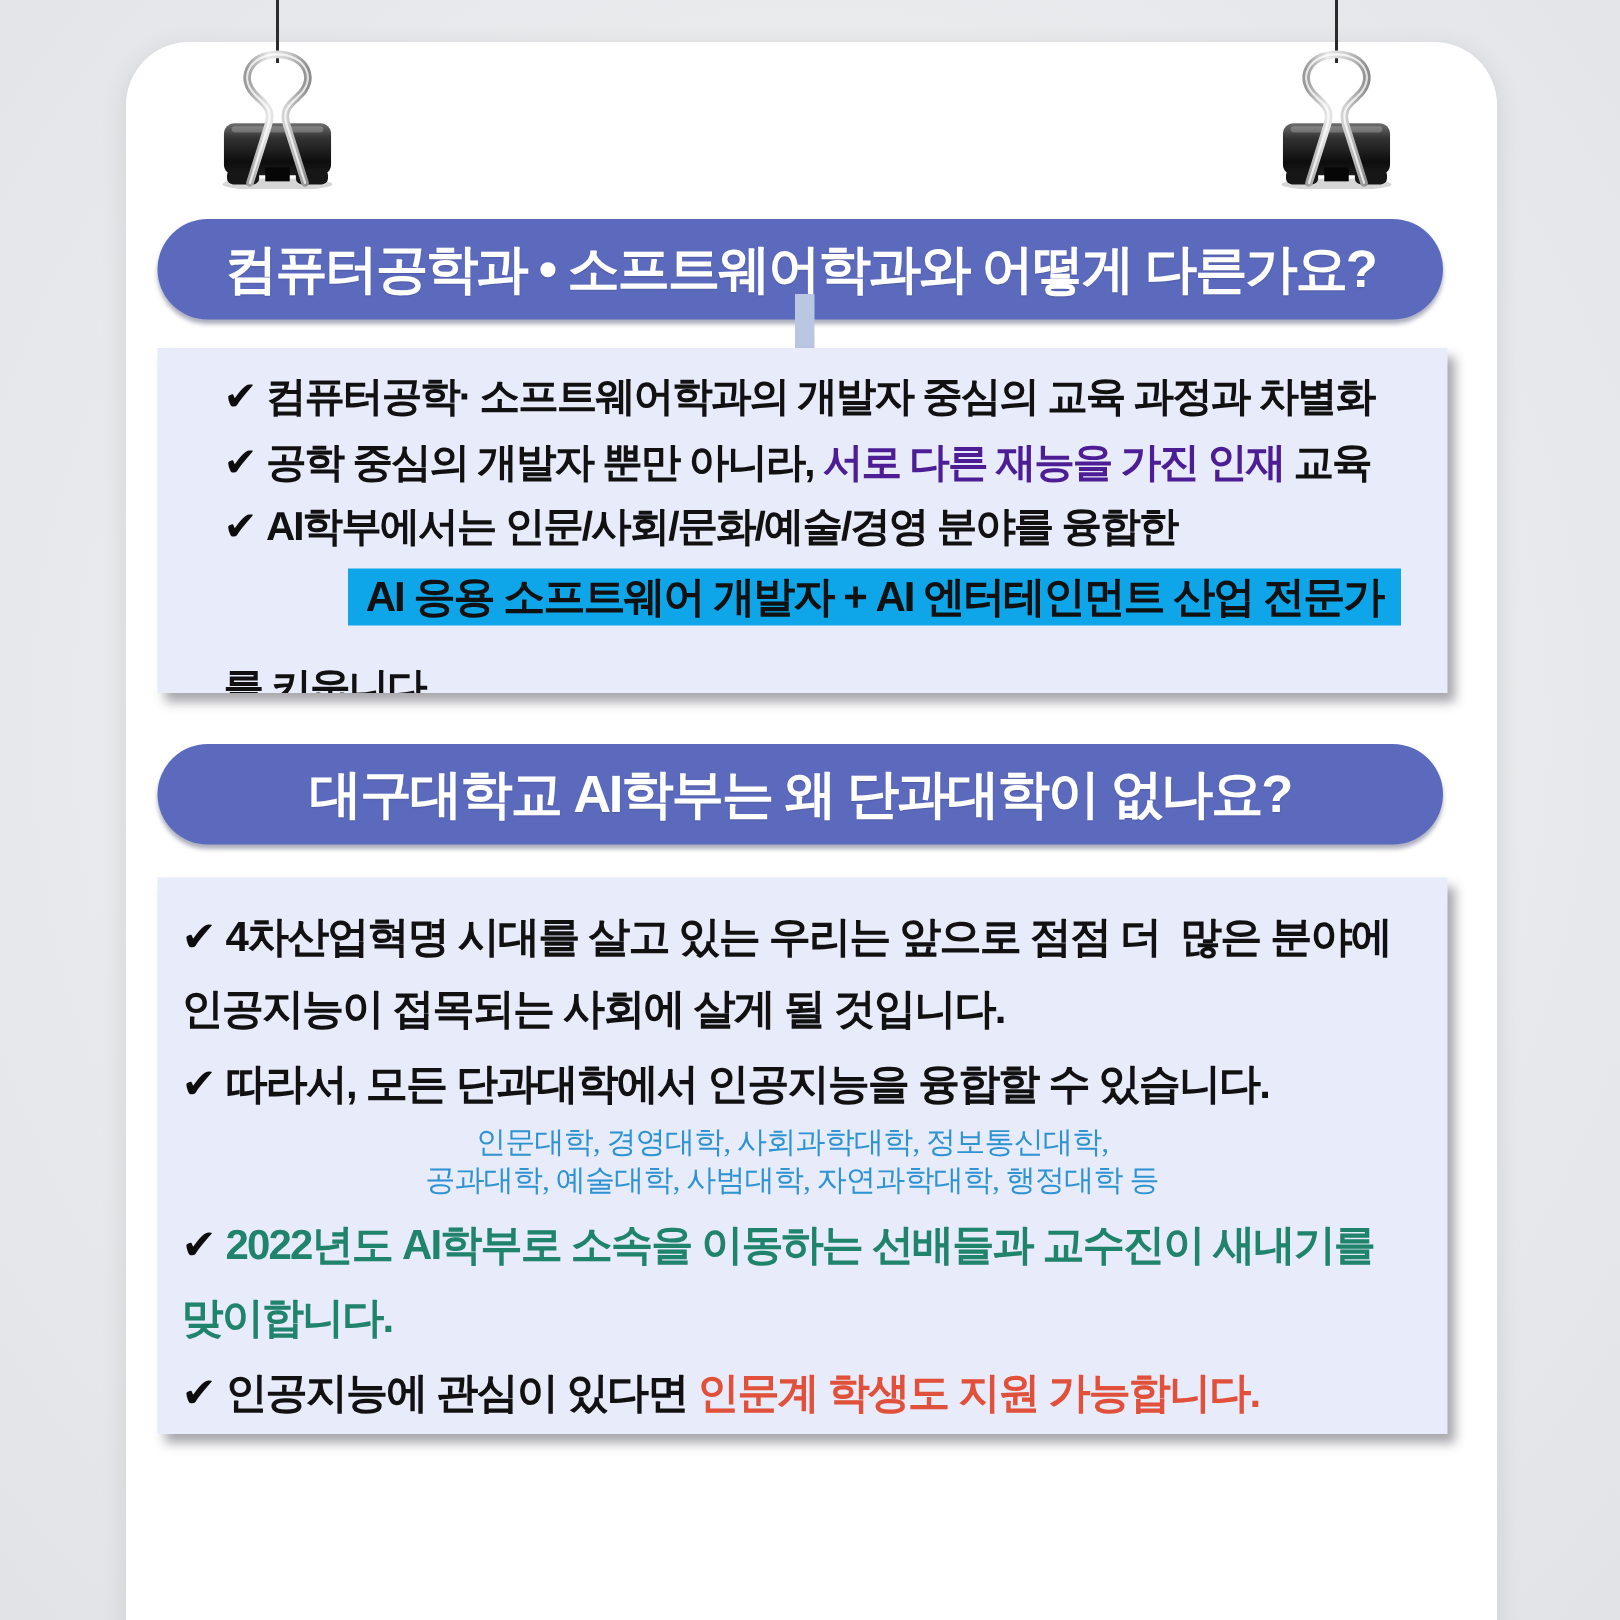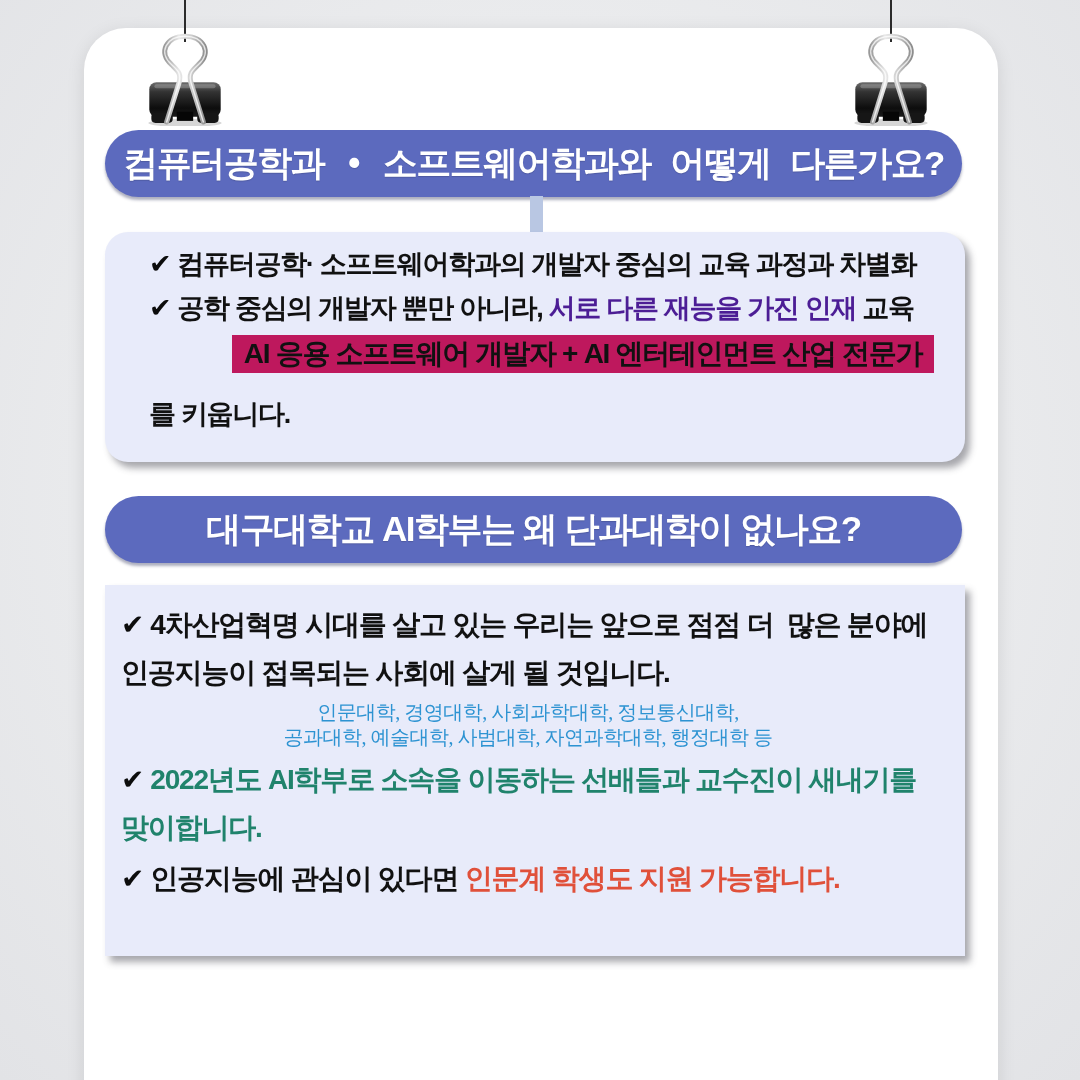--- a/index.html
+++ b/index.html
@@ -24,42 +24,42 @@
   .pill {
     position:absolute; left:105px; width:857px; height:67px;
     background:#5c6abe; border-radius:34px;
     display:flex; align-items:center; justify-content:center;
     box-shadow:0 3px 3px rgba(70,75,110,0.45);
   }
   .pill span {
     color:#ffffff; font-size:35px; font-weight:800; letter-spacing:-1.5px;
     text-shadow:0 1px 1px rgba(0,0,0,0.15);
   }
-  .pill1 { top:130px;font-family:Liberation Mono, monospace; }
+  .pill1 { top:146px; }
   .pill2 { top:496px; }
   .connector { position:absolute; left:530px; top:196px; width:13px; height:37px; background:#b9c7e3; }
 
   .box {
     position:absolute; left:105px; width:860px; background:#e8ebfa;
     box-shadow:5px 6px 7px rgba(60,60,70,0.45);
     color:#111; overflow:hidden;
   }
-  .box1 { top:232px; height:230px; padding:17px 20px 0 44px; font-size:27px; font-weight:700; letter-spacing:-1.3px;border-radius:23px; }
+  .box1 { top:232px; height:230px; padding:17px 20px 0 44px; font-size:27px; font-weight:700; letter-spacing:-1.3px; }
   .box2 { top:585px; height:371px; padding:16px 30px 0 16px; font-size:28px; font-weight:700; letter-spacing:-1.2px; }
 
   .line { margin-bottom:13px; line-height:1.13; }
   .bline { line-height:1.72; margin-bottom:2px; }
   .btxt { white-space:pre-wrap; }
   .check { display:inline-block; margin-right:7px; color:#0c0c0c; font-style:normal; }
   .orange { color:#4c1d95; }
   .red { color:#e0503a; }
   .green-text { color:#20836c; }
   .bold-part { font-weight:800; }
   .hl-row { text-align:center; margin:7px 0 0 72px; line-height:1.3; }
-  .hl { background:#be185d; padding:3px 12px 4px 12px; font-weight:800; font-size:28px; }
+  .hl { background:#0ea5e9; padding:3px 12px 4px 12px; font-weight:800; font-size:28px; }
   .tail { margin-top:27px; }
   .colleges {
     text-align:center; color:#2d93d2; font-family:"Liberation Serif","DejaVu Serif",serif;
     font-size:20px; font-weight:500; letter-spacing:-0.5px; line-height:1.25;
     margin:3px 0 6px 0;
   }
   .hidden-defs { position:absolute; width:0; height:0; }
 </style>
 </head>
 <body>
@@ -109,30 +109,32 @@
   </svg>
 
 <div class="pill pill1">
     <span>컴퓨터공학과 • 소프트웨어학과와 어떻게 다른가요?</span>
   </div>
 <div class="connector"></div>
 
 <div class="box box1">
   <p class="line"><span class="check">✔</span><span class="btxt">컴퓨터공학· 소프트웨어학과의 개발자 중심의 교육 과정과 차별화</span></p>
   <p class="line"><span class="check">✔</span><span class="btxt">공학 중심의 개발자 뿐만 아니라, </span><span class="btxt orange">서로 다른 재능을 가진 인재</span><span class="btxt"> 교육</span></p>
+  <p class="line"><span class="check">✔</span><span class="btxt">AI학부에서는 인문/사회/문화/예술/경영 분야를 융합한</span></p>
   <p class="hl-row"><span class="hl">AI 응용 소프트웨어 개발자 + AI 엔터테인먼트 산업 전문가</span></p>
   <p class="line tail">를 키웁니다.</p>
 </div>
 
 <div class="pill pill2">
     <span>대구대학교 AI학부는 왜 단과대학이 없나요?</span>
   </div>
 
 <div class="box box2">
   <p class="bline"><span class="check">✔</span><span class="btxt">4차산업혁명 시대를 살고 있는 우리는 앞으로 점점 더  많은 분야에 인공지능이 접목되는 사회에 살게 될 것입니다.</span></p>
+  <p class="bline"><span class="check">✔</span><span class="btxt">따라서, 모든 단과대학에서 인공지능을 융합할 수 있습니다.</span></p>
   <div class="colleges">
     <p>인문대학, 경영대학, 사회과학대학, 정보통신대학,</p>
     <p>공과대학, 예술대학, 사범대학, 자연과학대학, 행정대학 등</p>
   </div>
   <p class="bline"><span class="check">✔</span><span class="btxt green-text">2022년도 AI학부로 소속을 이동하는 선배들과 교수진이 새내기를 맞이합니다.</span></p>
   <p class="bline"><span class="check">✔</span><span class="btxt">인공지능에 관심이 있다면 </span><span class="btxt red">인문계 학생도 지원 가능합니다.</span></p>
 
 </div>
 
 </body></html>

